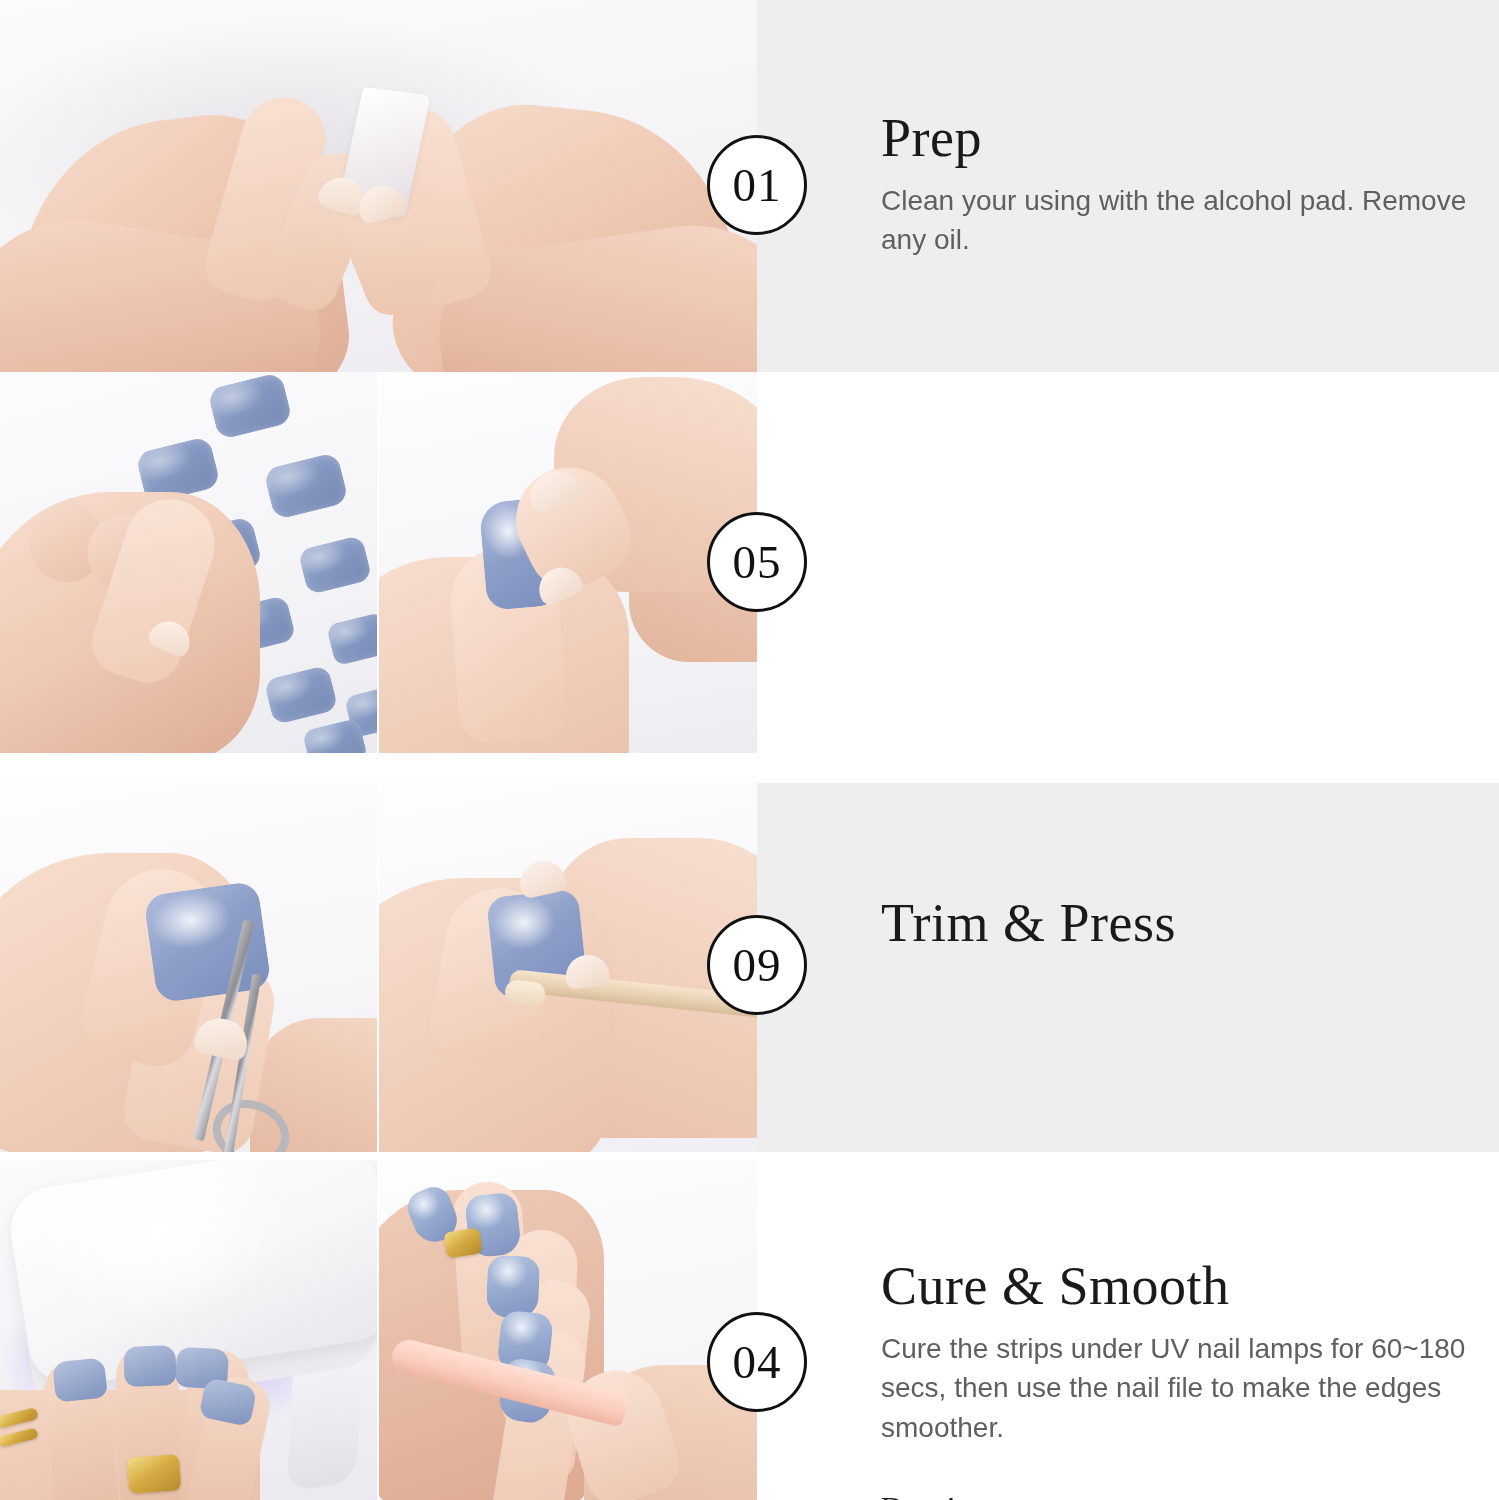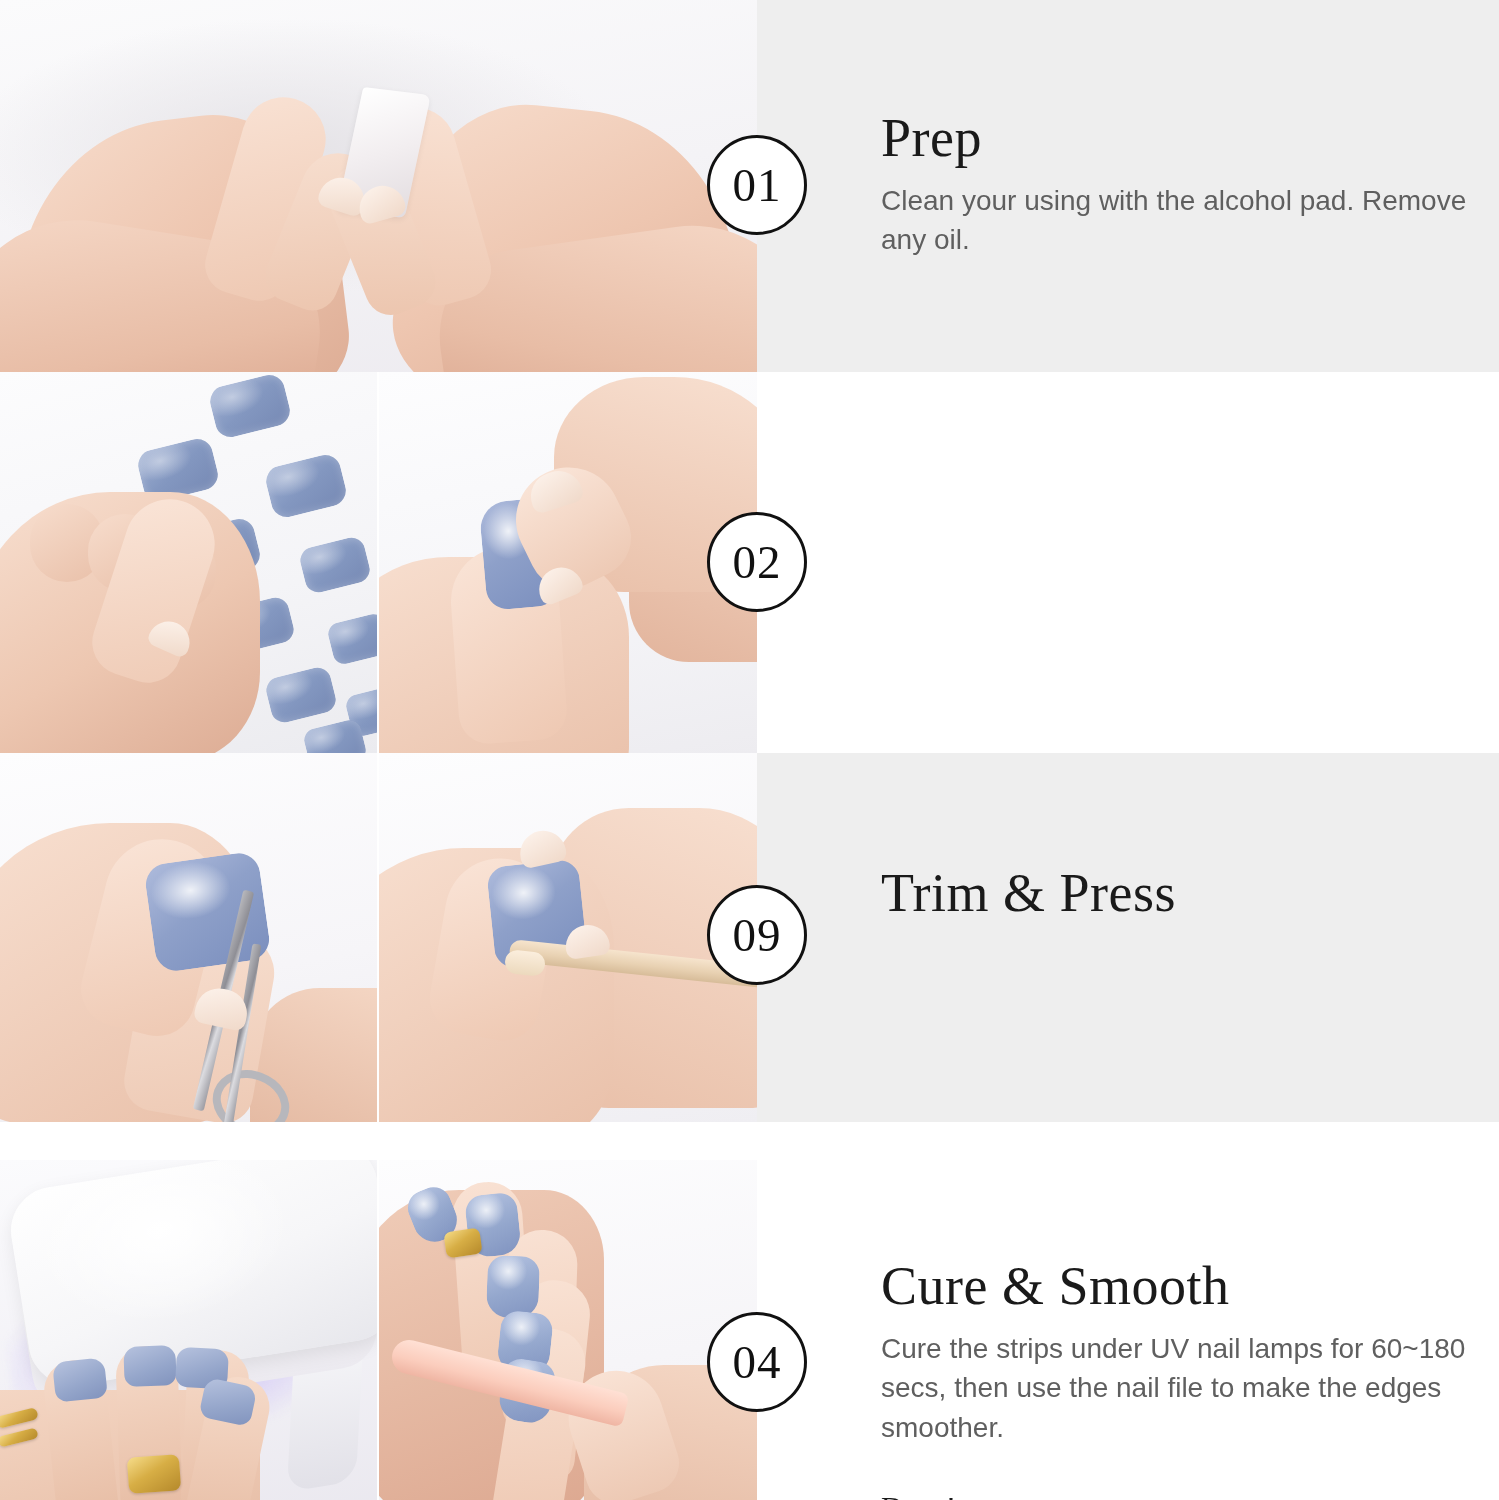--- a/index.html
+++ b/index.html
@@ -24,21 +24,21 @@
   
   .step-row {
     position: absolute;
     left: 0;
     width: 1499px;
     display: flex;
     overflow: hidden;
   }
   .step-row.row-1 { top: 0;    height: 372px; }
   .step-row.row-2 { top: 372px; height: 381px; }
-  .step-row.row-3 { top: 753px; height: 369px; }
+  .step-row.row-3 { top: 783px; height: 369px; }
   .step-row.row-4 { top: 1160px; height: 378px; }
 
   .step-row.shaded .text-col { background: #eeeeee; }
   .step-row.plain  .text-col { background: #ffffff; }
 
   
   .photo-col {
     position: relative;
     width: 757px;
     height: 100%;
@@ -486,21 +486,21 @@
           <div class="r2r-hand-low"></div>
           <div class="r2r-indexfinger"></div>
           <div class="nail-blue r2r-nail"></div>
           <div class="r2r-thumb-top"></div>
           <div class="r1-nailtip" style="left:150px; top:100px; width:52px; height:36px; transform:rotate(-18deg);"></div>
           <div class="r1-nailtip" style="left:158px; top:196px; width:44px; height:32px; transform:rotate(-22deg);"></div>
         </div>
       </div>
     </div>
     <div class="badge" style="left: 707px; top: 140px;">
-      <span>02</span>
+      <span>05</span>
     </div>
   </div>
 
   <div class="step-row row-3 shaded">
     <div class="photo-col">
       <div class="photo half-left">
         <div class="scene">
           <div class="r3l-bg"></div>
           <div class="r3l-otherhand"></div>
           <div class="r3l-hand"></div>

